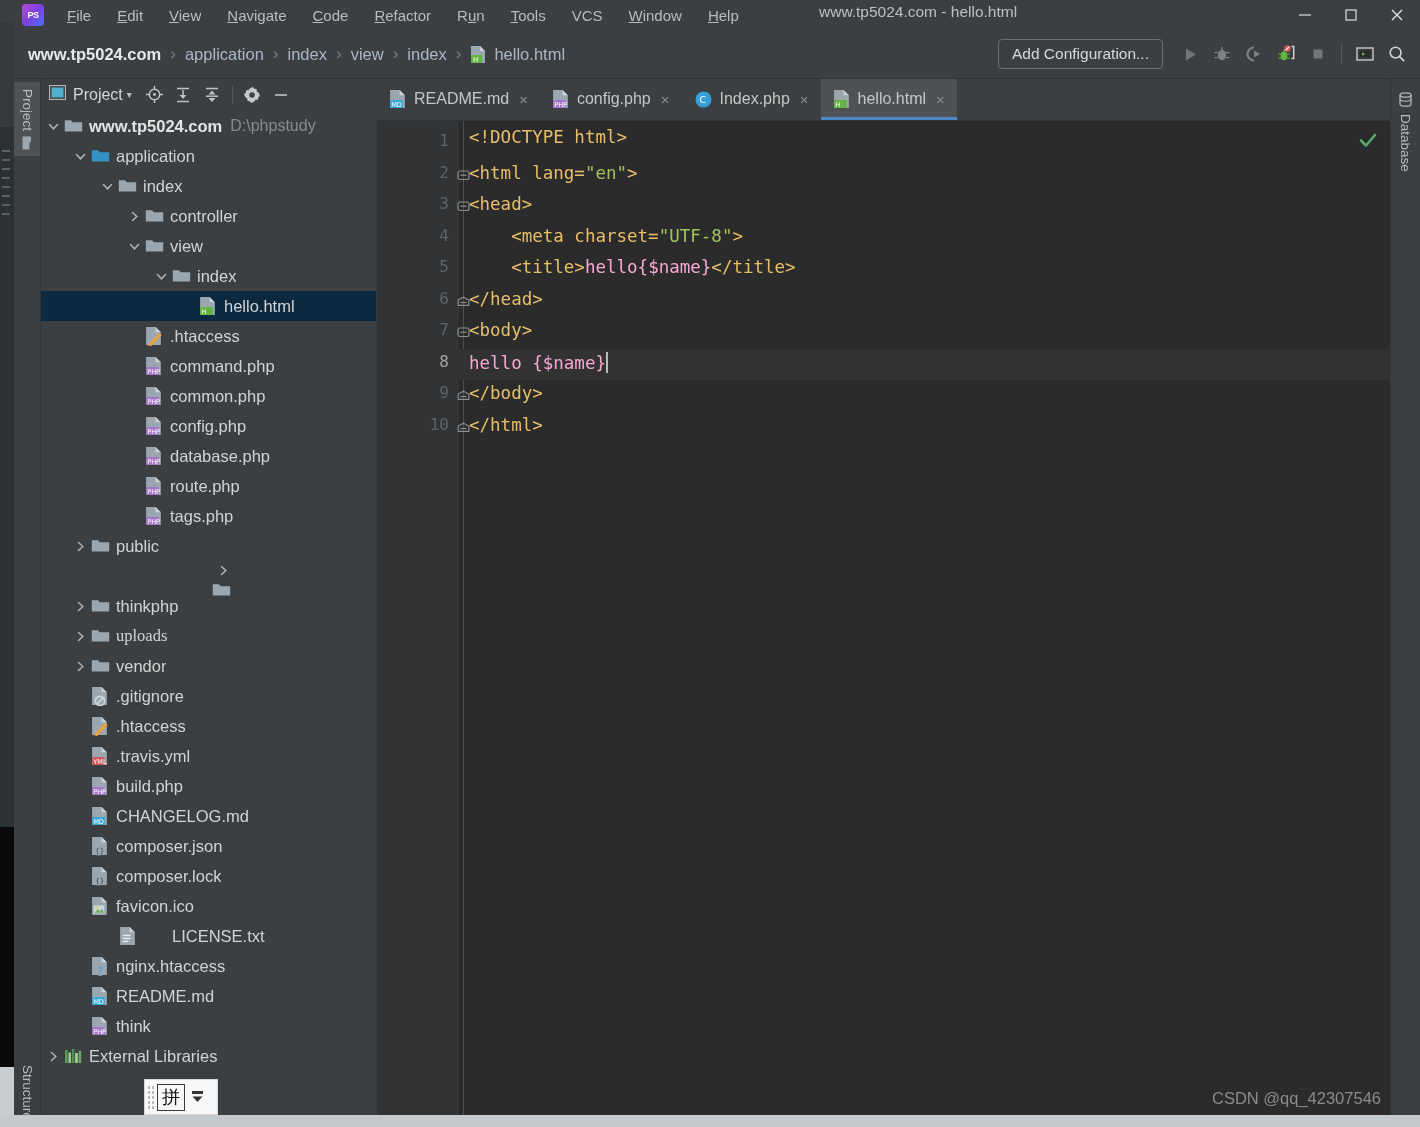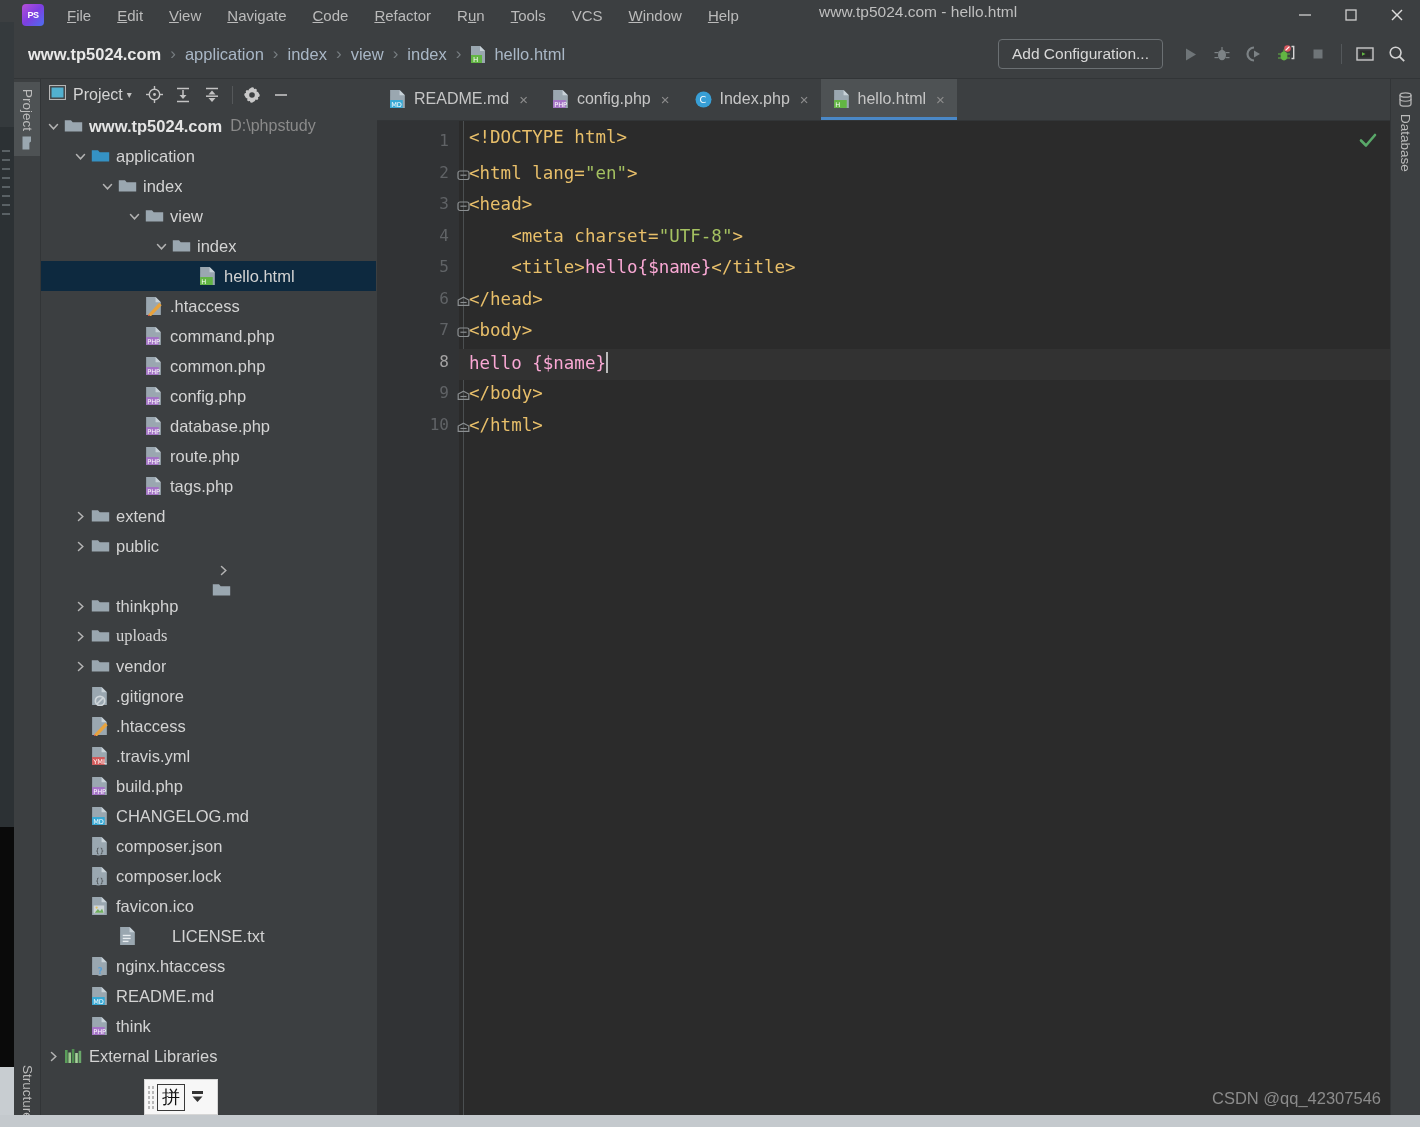--- a/index.html
+++ b/index.html
@@ -514,41 +514,54 @@
           <span class="ic">
             <svg width="19" height="16" viewBox="0 0 19 16">
               <path d="M0.8 2.2h6.2l1.7 2.1H18.2V13.6H0.8z" fill="#9aa7b0"></path>
             </svg>
           </span>
           <span class="lbl">index</span>
         </div>
         <div class="row" style="padding-left: 85px;">
           <span class="arrow">
             <svg width="11" height="11" viewBox="0 0 11 11">
-              <path d="M1.5 3.5L5.5 7.8L9.5 3.5" fill="none" stroke="#b3b3b3" stroke-width="1.5" stroke-linecap="round"></path>
+              <path d="M3.5 1.5L7.8 5.5L3.5 9.5" fill="none" stroke="#b3b3b3" stroke-width="1.5" stroke-linecap="round"></path>
             </svg>
           </span>
           <span class="ic">
             <svg width="19" height="16" viewBox="0 0 19 16">
               <path d="M0.8 2.2h6.2l1.7 2.1H18.2V13.6H0.8z" fill="#9aa7b0"></path>
             </svg>
           </span>
-          <span class="lbl">view</span>
-        </div>
-        <div class="row" style="padding-left: 112px;">
+          <span class="lbl">controller</span>
+        </div>
+        <div class="row" style="padding-left: 85px;">
           <span class="arrow">
             <svg width="11" height="11" viewBox="0 0 11 11">
               <path d="M1.5 3.5L5.5 7.8L9.5 3.5" fill="none" stroke="#b3b3b3" stroke-width="1.5" stroke-linecap="round"></path>
             </svg>
           </span>
           <span class="ic">
             <svg width="19" height="16" viewBox="0 0 19 16">
               <path d="M0.8 2.2h6.2l1.7 2.1H18.2V13.6H0.8z" fill="#9aa7b0"></path>
             </svg>
           </span>
+          <span class="lbl">view</span>
+        </div>
+        <div class="row" style="padding-left: 112px;">
+          <span class="arrow">
+            <svg width="11" height="11" viewBox="0 0 11 11">
+              <path d="M1.5 3.5L5.5 7.8L9.5 3.5" fill="none" stroke="#b3b3b3" stroke-width="1.5" stroke-linecap="round"></path>
+            </svg>
+          </span>
+          <span class="ic">
+            <svg width="19" height="16" viewBox="0 0 19 16">
+              <path d="M0.8 2.2h6.2l1.7 2.1H18.2V13.6H0.8z" fill="#9aa7b0"></path>
+            </svg>
+          </span>
           <span class="lbl">index</span>
         </div>
         <div class="row selected" style="padding-left: 139px;">
           <span class="arrow empty"></span>
           <span class="ic">
             <svg width="18" height="20" viewBox="0 0 17 19">
               <path d="M1 1h9l5 5v12H1z" fill="#9aa7b0"></path>
               <path d="M10 1l5 5h-5z" fill="#c8d2d8"></path>
               <rect x="1" y="10.5" width="12" height="7.5" fill="#62b543"></rect>
               <text x="2" y="16.8" font-family="DejaVu Sans, sans-serif" font-size="6.3" fill="#fff">H</text>
@@ -632,33 +645,20 @@
           <span class="arrow empty"></span>
           <span class="ic">
             <svg width="18" height="20" viewBox="0 0 17 19">
               <path d="M1 1h9l5 5v12H1z" fill="#9aa7b0"></path>
               <path d="M10 1l5 5h-5z" fill="#c8d2d8"></path>
               <rect x="1" y="10.5" width="12" height="7.5" fill="#a573c7"></rect>
               <text x="2" y="16.8" font-family="DejaVu Sans, sans-serif" font-size="6.3" fill="#fff">PHP</text>
             </svg>
           </span>
           <span class="lbl">tags.php</span>
-        </div>
-        <div class="row" style="padding-left: 31px;">
-          <span class="arrow">
-            <svg width="11" height="11" viewBox="0 0 11 11">
-              <path d="M3.5 1.5L7.8 5.5L3.5 9.5" fill="none" stroke="#b3b3b3" stroke-width="1.5" stroke-linecap="round"></path>
-            </svg>
-          </span>
-          <span class="ic">
-            <svg width="19" height="16" viewBox="0 0 19 16">
-              <path d="M0.8 2.2h6.2l1.7 2.1H18.2V13.6H0.8z" fill="#9aa7b0"></path>
-            </svg>
-          </span>
-          <span class="lbl">extend</span>
         </div>
         <div class="row" style="padding-left: 31px;">
           <span class="arrow">
             <svg width="11" height="11" viewBox="0 0 11 11">
               <path d="M3.5 1.5L7.8 5.5L3.5 9.5" fill="none" stroke="#b3b3b3" stroke-width="1.5" stroke-linecap="round"></path>
             </svg>
           </span>
           <span class="ic">
             <svg width="19" height="16" viewBox="0 0 19 16">
               <path d="M0.8 2.2h6.2l1.7 2.1H18.2V13.6H0.8z" fill="#9aa7b0"></path>

